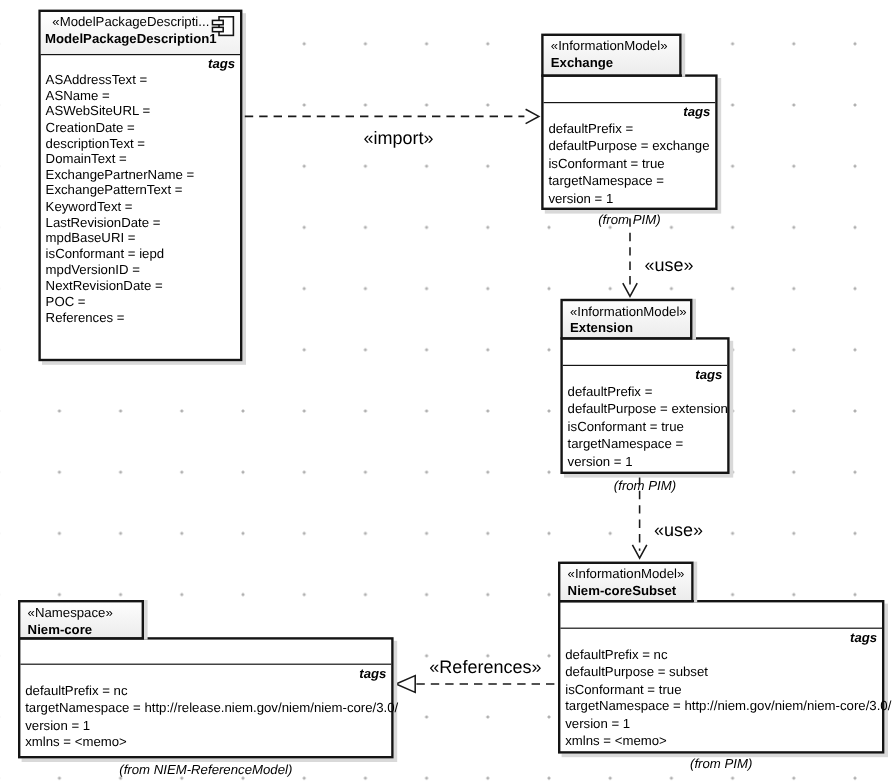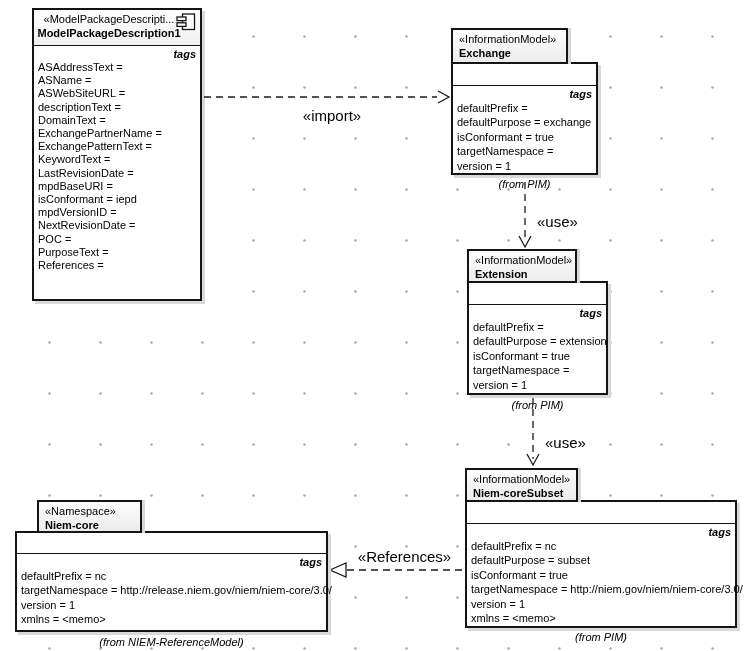--- a/index.html
+++ b/index.html
@@ -78,32 +78,32 @@
           <rect x="1" y="4" width="9" height="3.6"></rect>
           <rect x="1" y="9.8" width="9" height="3.6"></rect>
         </g>
       </svg>
     </div>
     <div class="mpd-tags">
       <div class="tags-title">tags</div>
       <div class="tag-line">ASAddressText =</div>
       <div class="tag-line">ASName =</div>
       <div class="tag-line">ASWebSiteURL =</div>
+      <div class="tag-line">CreationDate =</div>
       <div class="tag-line">descriptionText =</div>
       <div class="tag-line">DomainText =</div>
       <div class="tag-line">ExchangePartnerName =</div>
       <div class="tag-line">ExchangePatternText =</div>
       <div class="tag-line">KeywordText =</div>
       <div class="tag-line">LastRevisionDate =</div>
       <div class="tag-line">mpdBaseURI =</div>
       <div class="tag-line">isConformant = iepd</div>
       <div class="tag-line">mpdVersionID =</div>
       <div class="tag-line">NextRevisionDate =</div>
       <div class="tag-line">POC =</div>
-      <div class="tag-line">PurposeText =</div>
       <div class="tag-line">References =</div>
     </div>
   </div>
 
   <div class="pkg-tab" style="left:451px; top:28px; width:117px; height:36px;">
     <div class="stereo">«InformationModel»</div>
     <div class="pkg-name">Exchange</div>
   </div>
   <div class="node pkg-body" style="left:451px; top:62px; width:147px; height:113px;">
     <div class="empty-comp"></div>
@@ -146,21 +146,21 @@
       <div class="tag-line">defaultPrefix = nc</div>
       <div class="tag-line">defaultPurpose = subset</div>
       <div class="tag-line">isConformant = true</div>
       <div class="tag-line">targetNamespace = http://niem.gov/niem/niem-core/3.0/</div>
       <div class="tag-line">version = 1</div>
       <div class="tag-line">xmlns = &lt;memo&gt;</div>
     </div>
   </div>
   <div class="from-label" style="left:465px; top:631px; width:272px;">(from PIM)</div>
 
-  <div class="pkg-tab" style="left:15px; top:500px; width:105px; height:33px;margin-left:22px;">
+  <div class="pkg-tab" style="left:15px; top:500px; width:105px; height:33px;">
     <div class="stereo">«Namespace»</div>
     <div class="pkg-name">Niem-core</div>
   </div>
   <div class="node pkg-body" style="left:15px; top:531px; width:313px; height:101px;">
     <div class="empty-comp" style="height:20px;"></div>
     <div class="tags-comp">
       <div class="tags-title">tags</div>
       <div class="tag-line">defaultPrefix = nc</div>
       <div class="tag-line">targetNamespace = http://release.niem.gov/niem/niem-core/3.0/</div>
       <div class="tag-line">version = 1</div>

